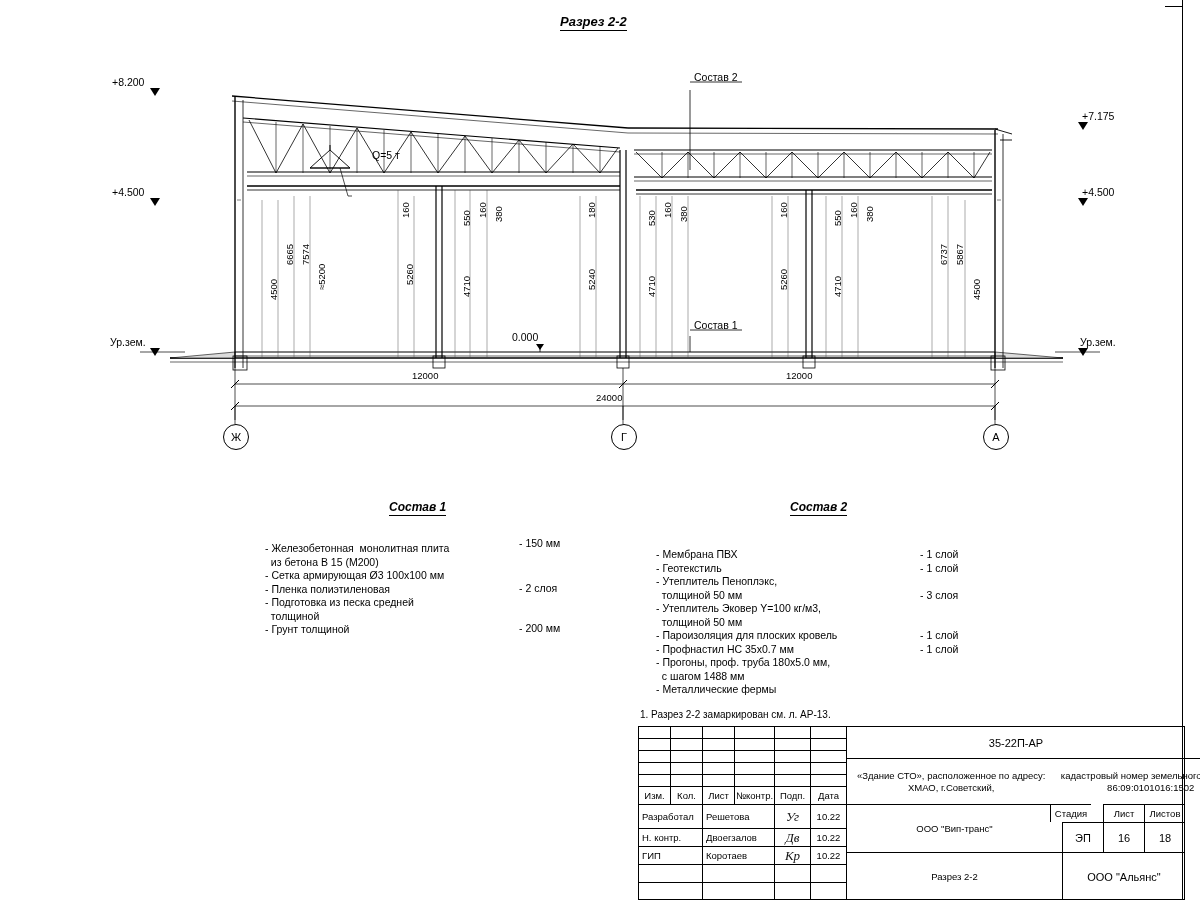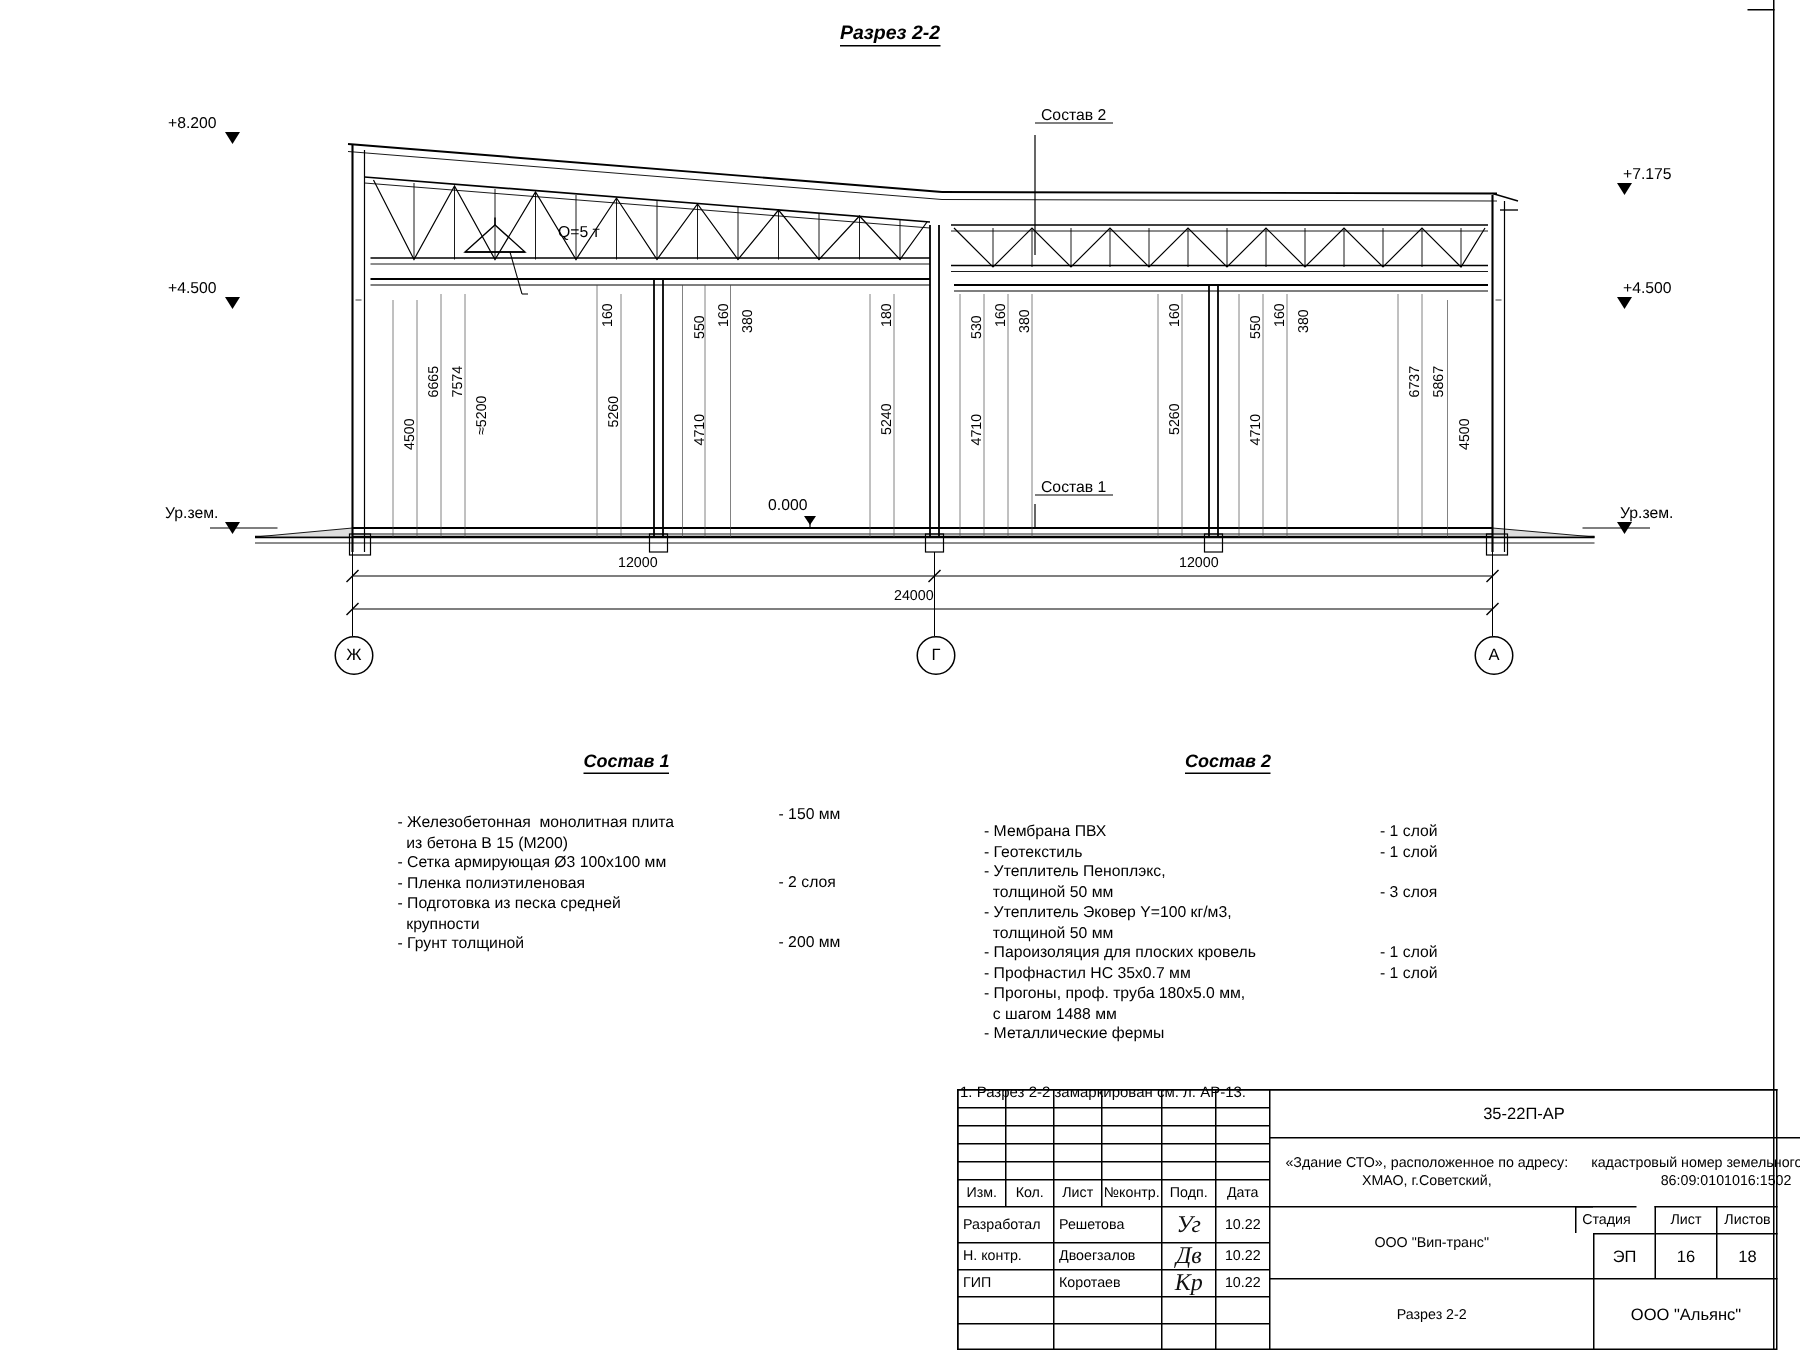--- a/index.html
+++ b/index.html
@@ -37,21 +37,21 @@
   .comp-vals{position:absolute;font-size:10.5px;line-height:13.5px;}
 
   .note{position:absolute;font-size:10px;}
 
   
   .stamp{position:absolute;left:638px;top:726px;width:547px;height:174px;}
   .stamp .cell{position:absolute;box-sizing:border-box;border-left:1px solid #000;border-top:1px solid #000;font-size:9.5px;display:flex;align-items:center;padding:0 3px;}
   .stamp .center{justify-content:center;text-align:center;}
   .stamp .b{font-size:11px;}
   .stamp-outline{position:absolute;inset:0;border:1px solid #000;box-sizing:border-box;}
-  .sign{font-family:"Liberation Serif", serif;font-style:italic;font-size:16px;color:#111;}
+  .sign{font-family:"Liberation Serif", serif;font-style:italic;font-size:13px;color:#111;}
 
   .multiline{display:block;line-height:12px;}
 </style>
 </head>
 <body>
 
 <div class="sheet">
 
   <div class="sheet-border-right"></div>
   <div class="sheet-border-top"></div>
@@ -280,21 +280,21 @@
       <span>А</span>
     </div>
 
   <div class="comp-title" style="left:389px;top:500px;">Состав 1</div>
   <div class="comp-list" style="left:265px;top:542px;">
     <div>- Железобетонная  монолитная плита</div>
     <div>  из бетона В 15 (М200)</div>
     <div>- Сетка армирующая Ø3 100х100 мм</div>
     <div>- Пленка полиэтиленовая</div>
     <div>- Подготовка из песка средней</div>
-    <div>  крупности</div>
+    <div>  толщиной</div>
     <div>- Грунт толщиной</div>
   </div>
   <div class="comp-vals" style="left:519px;top:537px;text-align:center;">
     <div>- 150 мм</div>
   </div>
   <div class="comp-vals" style="left:519px;top:582px;">
     <div>- 2 слоя</div>
   </div>
   <div class="comp-vals" style="left:519px;top:622px;">
     <div>- 200 мм</div>
@@ -319,21 +319,21 @@
     <div>- 1 слой</div>
   </div>
   <div class="comp-vals" style="left:920px;top:589px;">
     <div>- 3 слоя</div>
   </div>
   <div class="comp-vals" style="left:920px;top:629px;">
     <div>- 1 слой</div>
     <div>- 1 слой</div>
   </div>
 
-  <div class="note" style="left:640px;top:709px;margin-top:14px;">1. Разрез 2-2 замаркирован см. л. АР-13.</div>
+  <div class="note" style="left:640px;top:709px;">1. Разрез 2-2 замаркирован см. л. АР-13.</div>
 
   <div class="stamp">
     <div class="stamp-outline"></div>
 
     <div class="cell" style="left:0;top:0;width:32px;height:12px;"></div>
     <div class="cell" style="left:32px;top:0;width:32px;height:12px;"></div>
     <div class="cell" style="left:64px;top:0;width:32px;height:12px;"></div>
     <div class="cell" style="left:96px;top:0;width:40px;height:12px;"></div>
     <div class="cell" style="left:136px;top:0;width:36px;height:12px;"></div>
     <div class="cell" style="left:172px;top:0;width:36px;height:12px;"></div>

